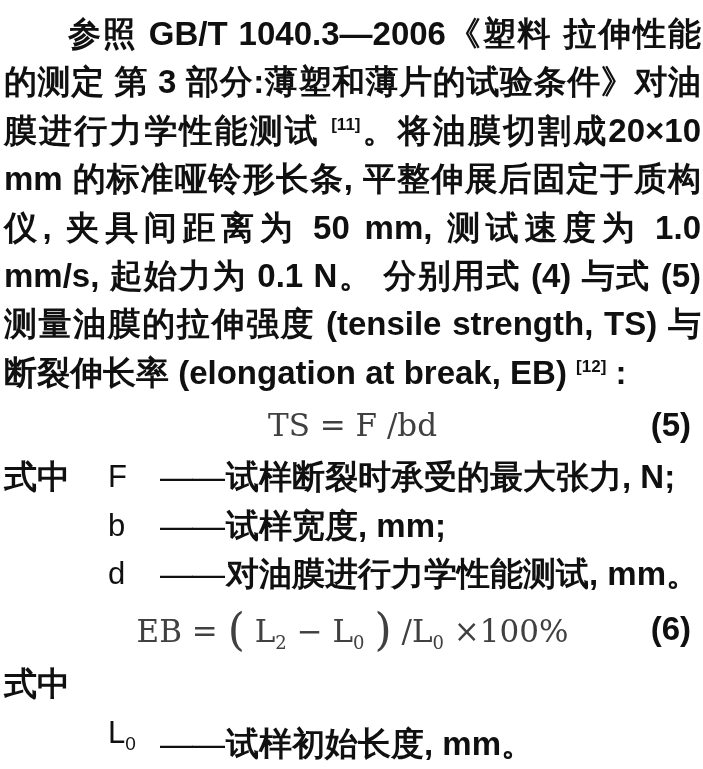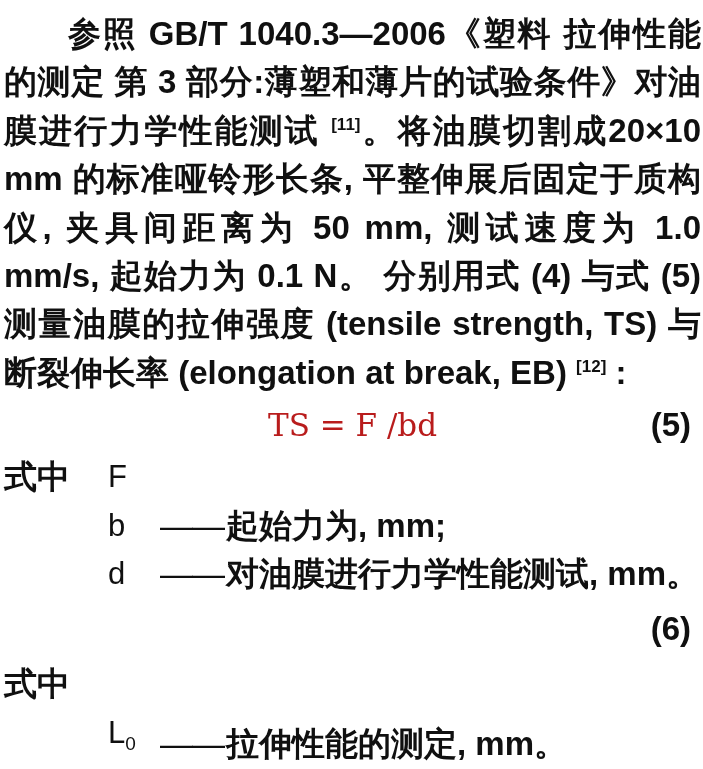--- a/index.html
+++ b/index.html
@@ -41,21 +41,21 @@
     display: flex;
     align-items: center;
     justify-content: center;
   }
   .eq5 { height: 56px; }
   .eq6 { height: 62px; }
   .serif {
     font-family: "DejaVu Serif", "Liberation Serif", serif;
     font-weight: 400;
     font-size: 31px;
-    color: #b91c1c;
+    color: #404040;
   }
   .eq-body sub { font-size: 18px; }
   .bigparen {
     display: inline-block;
     font-size: 44px;
     font-weight: 400;
     line-height: 1;
     position: relative;
     top: 3px;
   }
@@ -99,41 +99,50 @@
 
   <div class="equation eq5">
     <span class="eq-body serif">TS = F /bd</span>
     <span class="eq-num">(5)</span>
   </div>
 
   <div class="defgroup">
     <div class="defrow">
       <span class="def-label">式中</span>
       <span class="def-symbol">F</span>
+      <span class="def-desc"><span class="dash">——</span><span>试样断裂时承受的最大张力, N;</span></span>
     </div>
     <div class="defrow">
       <span class="def-label"></span>
       <span class="def-symbol">b</span>
-      <span class="def-desc"><span class="dash">——</span><span>起始力为, mm;</span></span>
+      <span class="def-desc"><span class="dash">——</span><span>试样宽度, mm;</span></span>
     </div>
     <div class="defrow">
       <span class="def-label"></span>
       <span class="def-symbol">d</span>
       <span class="def-desc"><span class="dash">——</span><span>对油膜进行力学性能测试, mm。</span></span>
     </div>
   </div>
 
   <div class="equation eq6">
+    <span class="eq-body serif"><span>EB =</span>
+      <span class="bigparen">(</span>
+      <span>L</span><sub>2</sub>
+      <span>−</span>
+      <span>L</span><sub>0</sub>
+      <span class="bigparen">)</span>
+      <span>/L</span><sub>0</sub>
+      <span>×100%</span></span>
     <span class="eq-num">(6)</span>
   </div>
 
   <div class="defgroup">
     <div class="defrow">
       <span class="def-label">式中</span>
     </div>
     <div class="defrow">
       <span class="def-label"></span>
       <span class="def-symbol"><span>L</span><sub>0</sub></span>
-      <span class="def-desc"><span class="dash">——</span><span>拉伸性能的测定, mm。</span></span>
+      <span class="def-desc"><span class="dash">——</span><span>试样初始长度, mm。</span></span>
     </div>
   </div>
 
 </div>
 
 </body></html>

